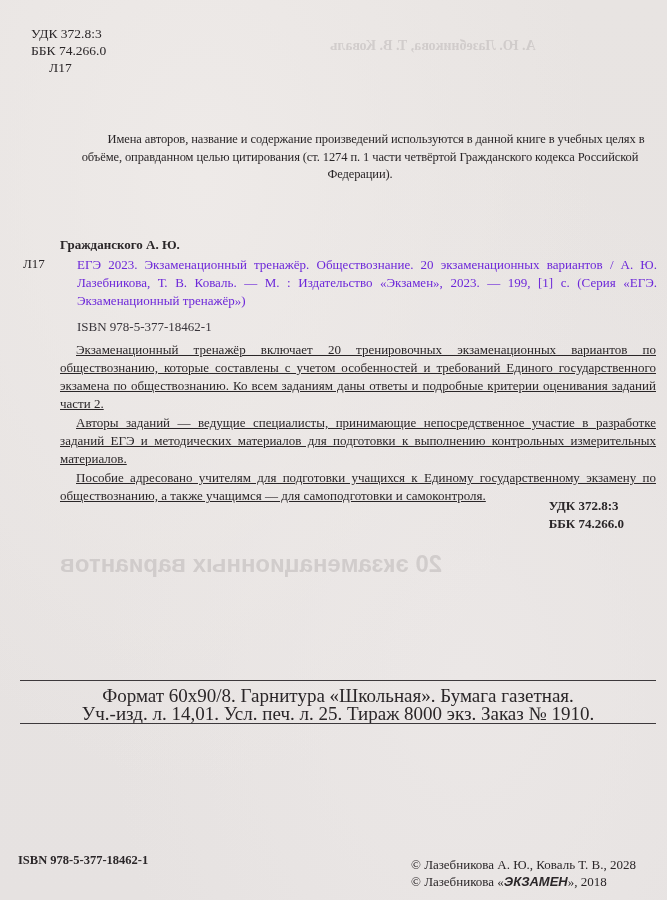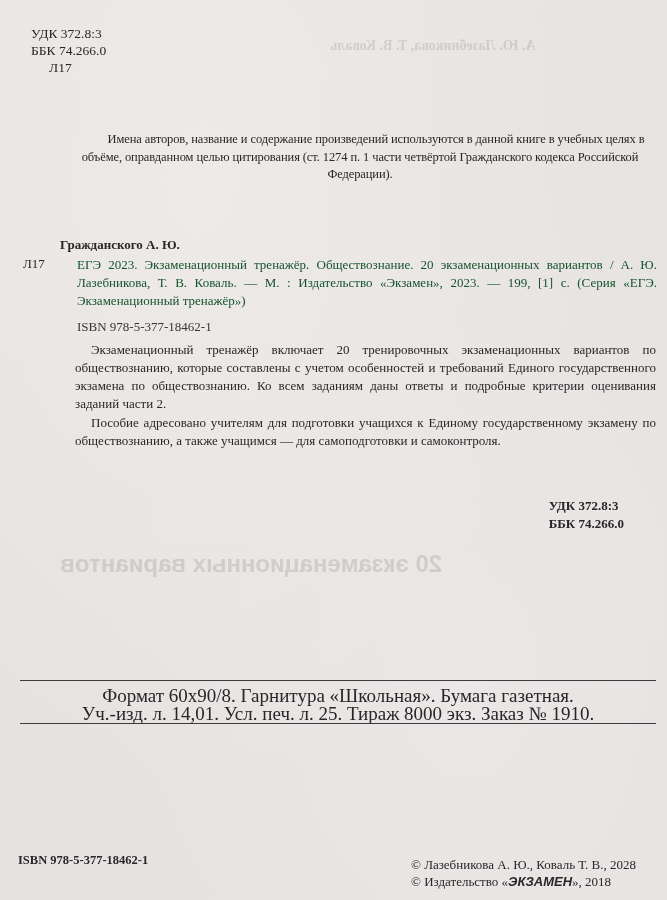--- a/index.html
+++ b/index.html
@@ -22,25 +22,25 @@
     .codes { left: 31px; top: 25px; font-size: 13.5px; line-height: 17px; }
     .codes div.l17 { padding-left: 18px; }
     .notice {
       left: 60px; top: 131px; width: 600px; font-size: 12.5px; line-height: 17.5px;
       text-indent: 32px; text-align: center; letter-spacing: -0.1px;
     }
     .author { left: 60px; top: 237px; font-size: 13px; font-weight: bold; }
     .l17-side { left: 23px; top: 256px; font-size: 13px; }
     .biblio {
       left: 77px; top: 256px; width: 580px; font-size: 13px; line-height: 18px;
-      text-align: justify; color: #14532d;
+      text-align: justify; color: #6d28d9;
     }
     .isbn-top { left: 77px; top: 319px; font-size: 13px; color: #38343a; }
     .abstract { left: 60px; top: 341px; width: 596px; font-size: 13px; line-height: 18px; text-align: justify; }
-    .abstract p { margin: 0 0 1px 15px; text-indent: 16px; }
+    .abstract p { margin: 0 0 1px 0; text-indent: 16px; text-decoration: underline; }
     .codes-right { right: 43px; top: 497px; font-size: 13px; font-weight: bold; line-height: 17.5px; text-align: left; }
     .rule { position: absolute; left: 20px; width: 636px; height: 1.4px; background: #3d393c; }
     .imprint { left: 20px; top: 687px; width: 636px; text-align: center; font-size: 19px; line-height: 18px; }
     .isbn-bottom { left: 18px; top: 853px; font-size: 12.5px; font-weight: bold; }
     .copyright { left: 411px; top: 856px; font-size: 13px; line-height: 17px; }
     .copyright .brand { font-family: "Liberation Sans", sans-serif; font-weight: bold; font-style: italic; }
   </style>
 </head>
 <body>
 
@@ -55,33 +55,34 @@
 
 <div class="abs notice">Имена авторов, название и содержание произведений используются в данной книге в учебных целях в объёме, оправданном целью цитирования (ст. 1274 п. 1 части четвёртой Гражданского кодекса Российской Федерации).</div>
 
 <div class="abs author">Гражданского А. Ю.</div>
 <div class="abs l17-side">Л17</div>
 <div class="abs biblio">ЕГЭ 2023. Экзаменационный тренажёр. Обществознание. 20 экзаменационных вариантов / А. Ю. Лазебникова, Т. В. Коваль. — М. : Издательство «Экзамен», 2023. — 199, [1] с. (Серия «ЕГЭ. Экзаменационный тренажёр»)</div>
 <div class="abs isbn-top">ISBN 978-5-377-18462-1</div>
 
 <div class="abs abstract">
   <p>Экзаменационный тренажёр включает 20 тренировочных экзаменационных вариантов по обществознанию, которые составлены с учетом особенностей и требований Единого государственного экзамена по обществознанию. Ко всем заданиям даны ответы и подробные критерии оценивания заданий части 2.</p>
+  <p>Авторы заданий — ведущие специалисты, принимающие непосредственное участие в разработке заданий ЕГЭ и методических материалов для подготовки к выполнению контрольных измерительных материалов.</p>
   <p>Пособие адресовано учителям для подготовки учащихся к Единому государственному экзамену по обществознанию, а также учащимся — для самоподготовки и самоконтроля.</p>
 </div>
 
 <div class="abs codes-right">
   <div>УДК 372.8:3</div>
   <div>ББК 74.266.0</div>
 </div>
 
 <div class="rule" style="top:680px;"></div>
 <div class="abs imprint">
   <div>Формат 60х90/8. Гарнитура «Школьная». Бумага газетная.</div>
   <div>Уч.-изд. л. 14,01. Усл. печ. л. 25. Тираж 8000 экз. Заказ № 1910.</div>
 </div>
 <div class="rule" style="top:723px;"></div>
 
 <div class="abs isbn-bottom">ISBN 978-5-377-18462-1</div>
 
 <div class="abs copyright">
   <div>© Лазебникова А. Ю., Коваль Т. В., 2028</div>
-  <div><span>© Издательство «</span><span class="brand">ЭКЗАМЕН</span><span>», 2018</span></div>
+  <div><span>© Лазебникова «</span><span class="brand">ЭКЗАМЕН</span><span>», 2018</span></div>
 </div>
 
 </body></html>

